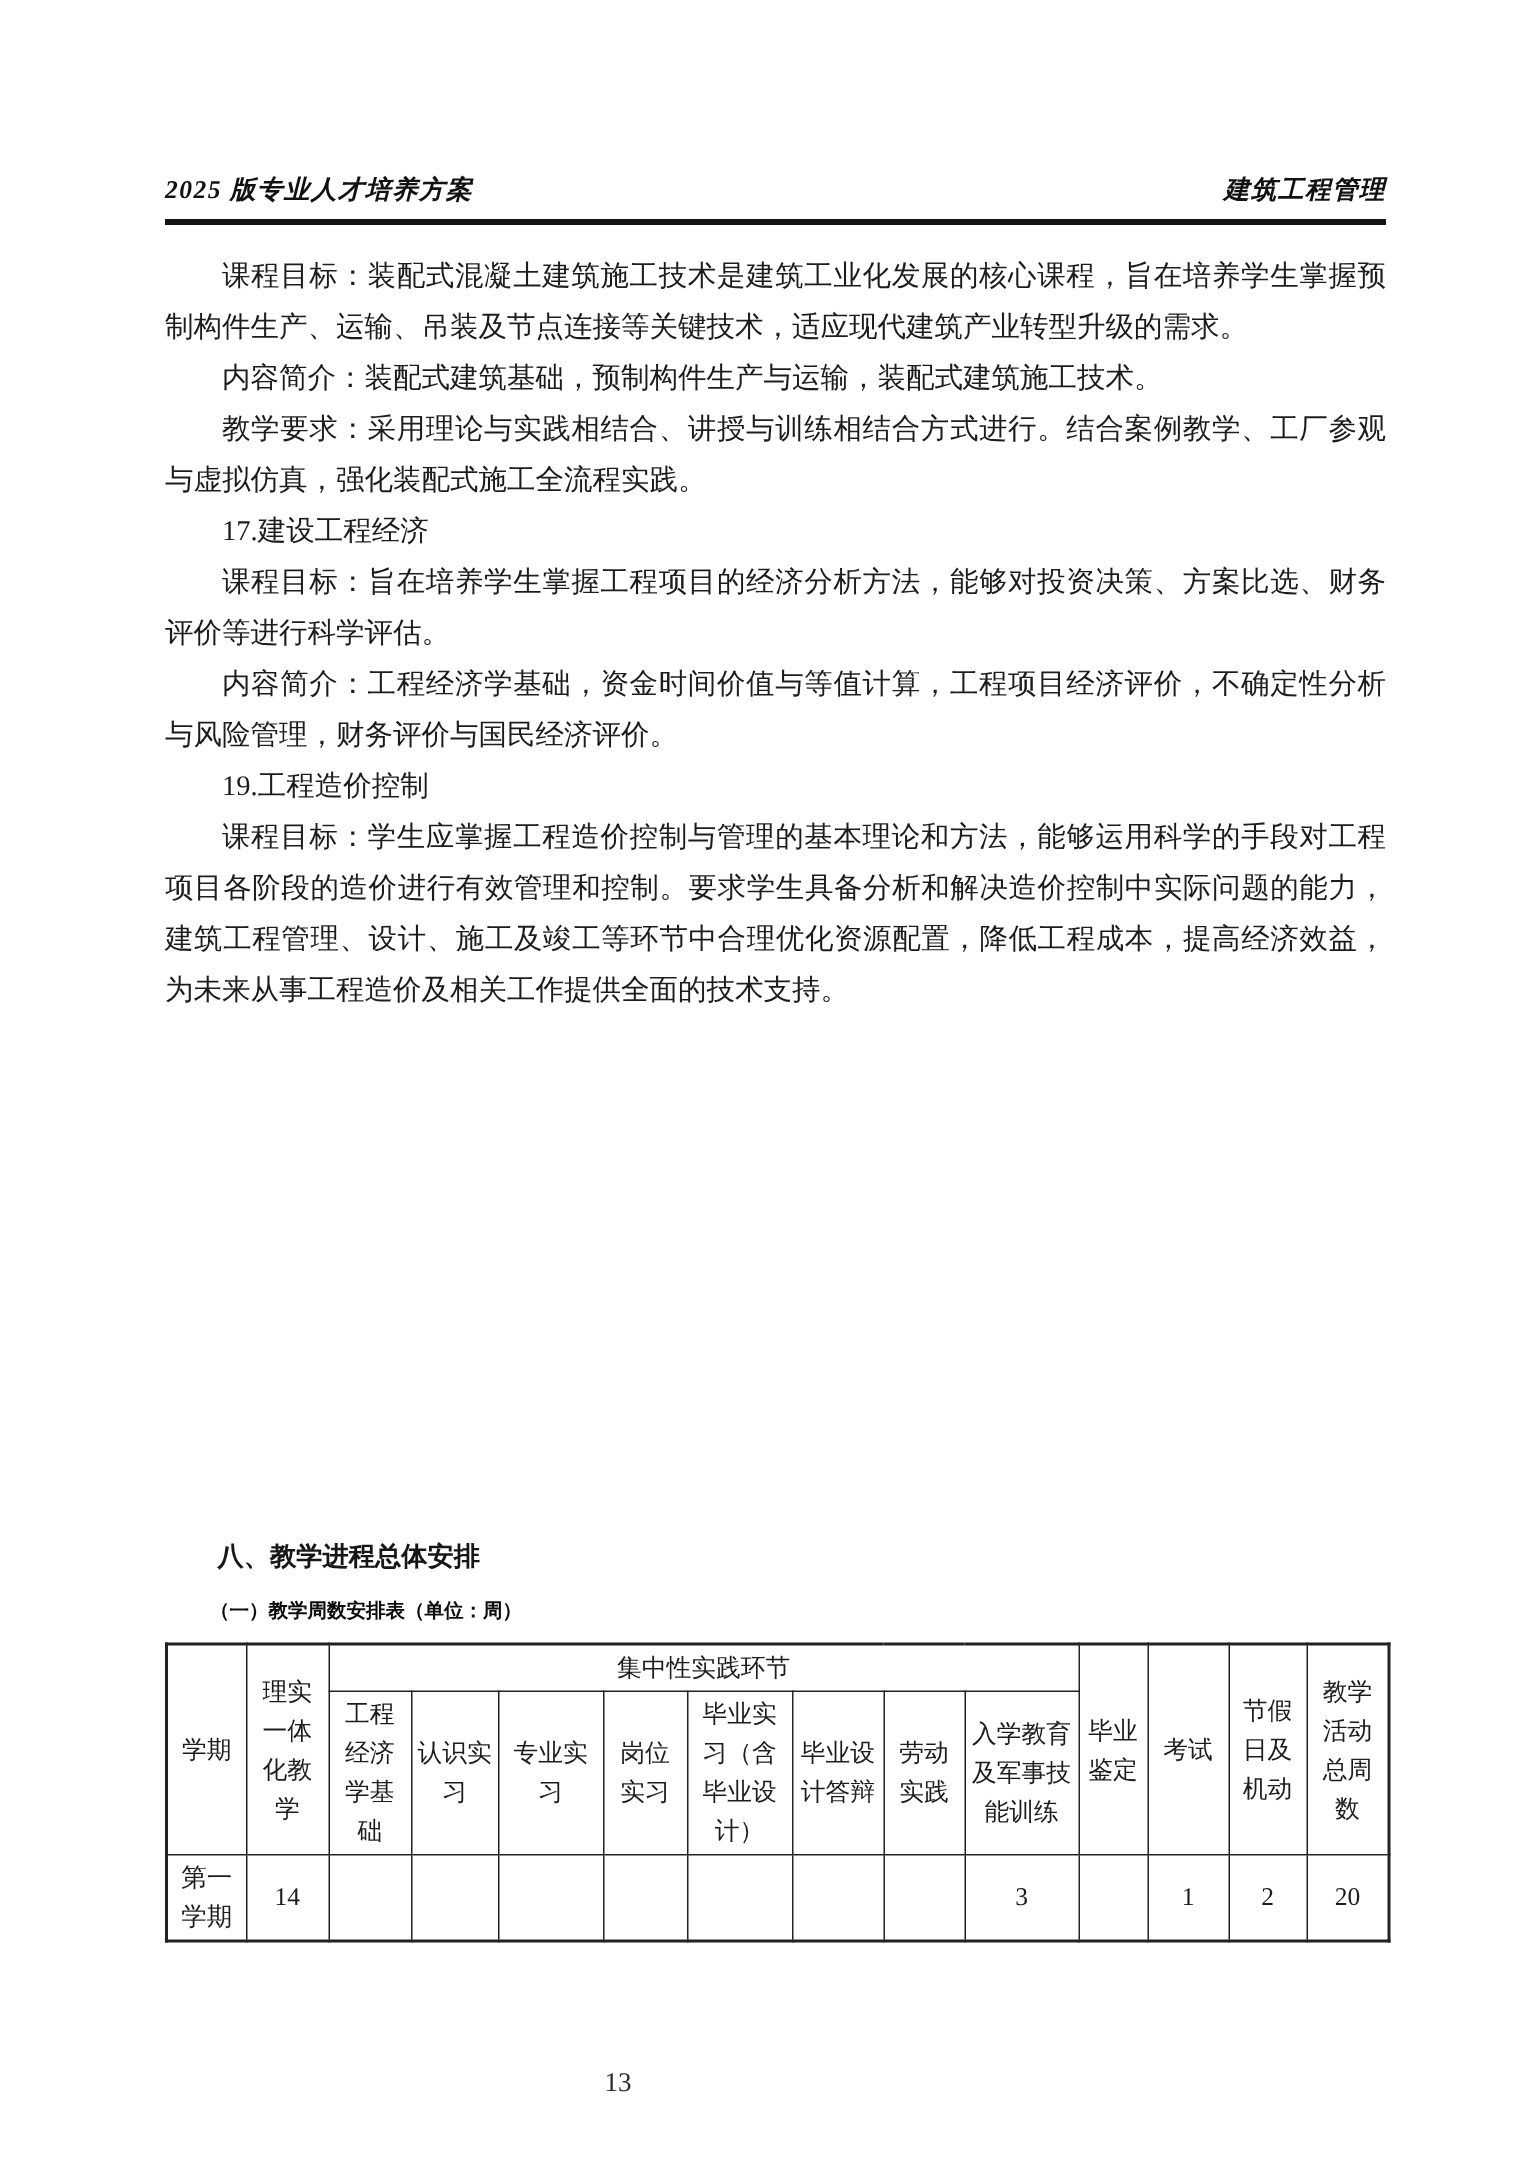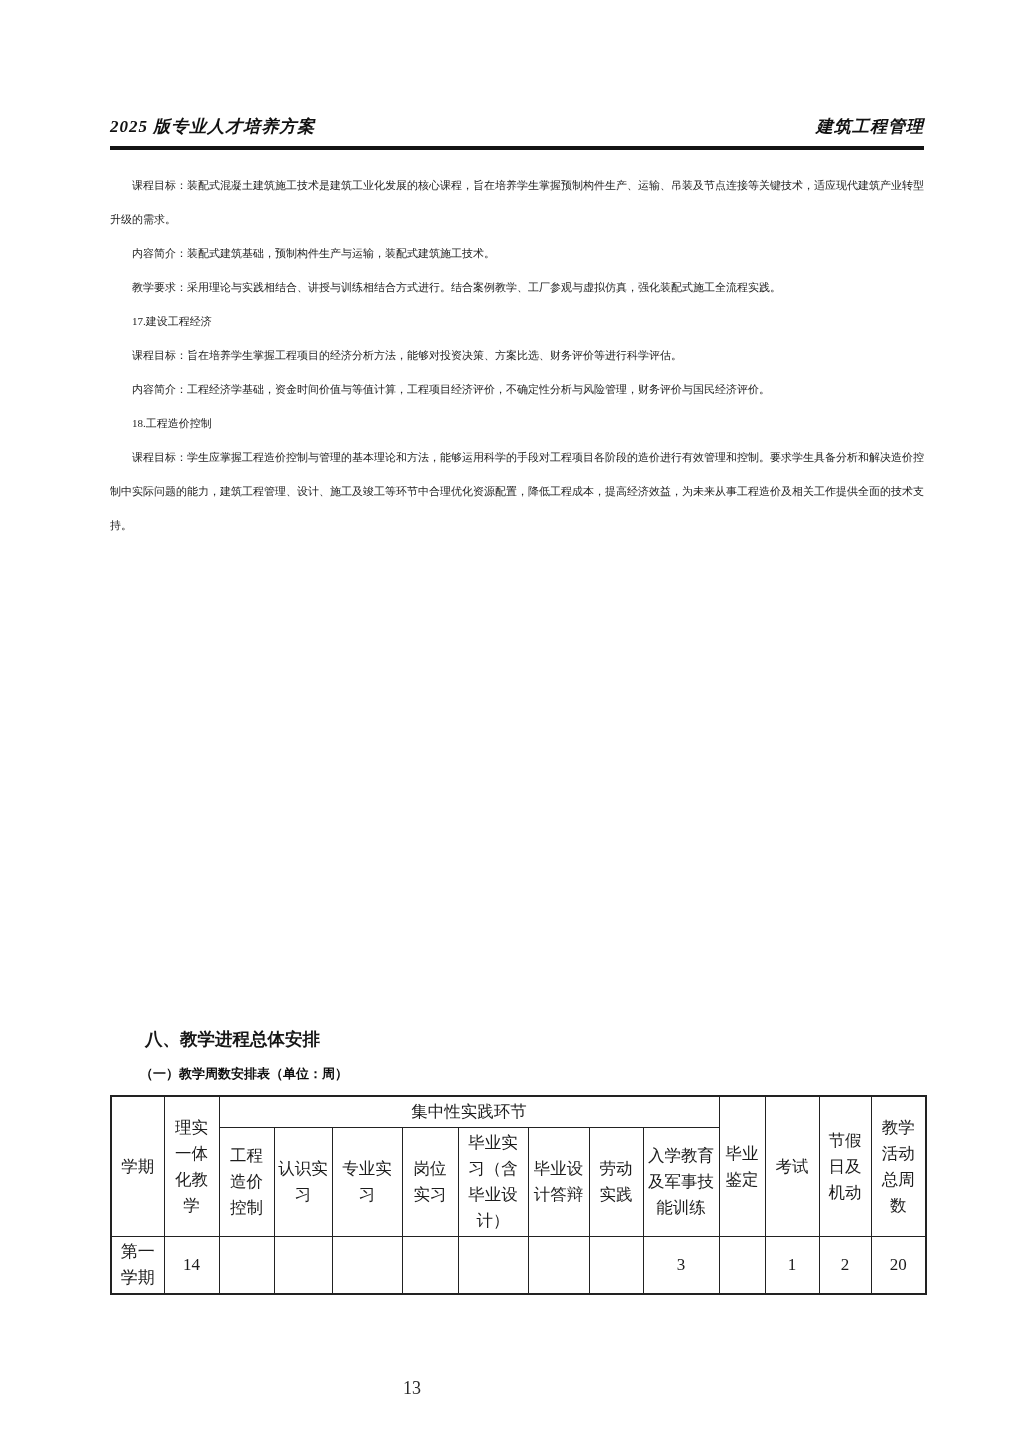--- a/index.html
+++ b/index.html
@@ -28,31 +28,31 @@
   .header-rule {
     position: absolute;
     top: 146px; left: 110px; width: 814px;
     height: 3px;
     border-top: 2.5px solid #141414;
     border-bottom: 2.5px solid #141414;
   }
   .doc-body {
     position: absolute;
     top: 168px; left: 110px; width: 814px;
-    font-size: 11px;
+    font-size: 19px;
     line-height: 34px;
     text-align: justify;
   }
   .doc-body p { margin: 0; text-indent: 2em; }
   .schedule-section {
     position: absolute;
     top: 1026px; left: 110px; width: 814px;
   }
   .section-heading {
-    font-family: Liberation Sans, sans-serif;
+    font-family: Liberation Mono, monospace;
     font-weight: 600;
     font-size: 17.5px;
     line-height: 26px;
     padding-left: 35px;
     margin: 0 0 9px 0;
     color: #161616;
   }
   .table-title {
     font-family: "Liberation Sans", "DejaVu Sans", sans-serif;
     font-weight: 700;
@@ -102,21 +102,21 @@
   </div>
   <div class="header-rule"></div>
 
   <div class="doc-body">
     <p>课程目标：装配式混凝土建筑施工技术是建筑工业化发展的核心课程，旨在培养学生掌握预制构件生产、运输、吊装及节点连接等关键技术，适应现代建筑产业转型升级的需求。</p>
     <p>内容简介：装配式建筑基础，预制构件生产与运输，装配式建筑施工技术。</p>
     <p>教学要求：采用理论与实践相结合、讲授与训练相结合方式进行。结合案例教学、工厂参观与虚拟仿真，强化装配式施工全流程实践。</p>
     <p>17.建设工程经济</p>
     <p>课程目标：旨在培养学生掌握工程项目的经济分析方法，能够对投资决策、方案比选、财务评价等进行科学评估。</p>
     <p>内容简介：工程经济学基础，资金时间价值与等值计算，工程项目经济评价，不确定性分析与风险管理，财务评价与国民经济评价。</p>
-    <p>18.工程造价控制</p>
+    <p>19.工程造价控制</p>
     <p>课程目标：学生应掌握工程造价控制与管理的基本理论和方法，能够运用科学的手段对工程项目各阶段的造价进行有效管理和控制。要求学生具备分析和解决造价控制中实际问题的能力，建筑工程管理、设计、施工及竣工等环节中合理优化资源配置，降低工程成本，提高经济效益，为未来从事工程造价及相关工作提供全面的技术支持。</p>
   </div>
 
   <div class="schedule-section">
     <p class="section-heading">八、教学进程总体安排</p>
     <p class="table-title">（一）教学周数安排表（单位：周）</p>
 
     <table class="weeks">
       <colgroup>
         <col style="width:53px">
@@ -138,21 +138,21 @@
         <tr class="hdr-row-1">
           <th rowspan="2">学期</th>
           <th rowspan="2">理实一体化教学</th>
           <th colspan="8">集中性实践环节</th>
           <th rowspan="2">毕业鉴定</th>
           <th rowspan="2">考试</th>
           <th rowspan="2">节假日及机动</th>
           <th rowspan="2">教学活动总周数</th>
         </tr>
         <tr class="hdr-row-2">
-          <th>工程造价控制</th>
+          <th>工程经济学基础</th>
           <th>认识实习</th>
           <th>专业实习</th>
           <th>岗位实习</th>
           <th>毕业实习（含毕业设计）</th>
           <th>毕业设计答辩</th>
           <th>劳动实践</th>
           <th>入学教育及军事技能训练</th>
         </tr>
       </thead>
       <tbody>

